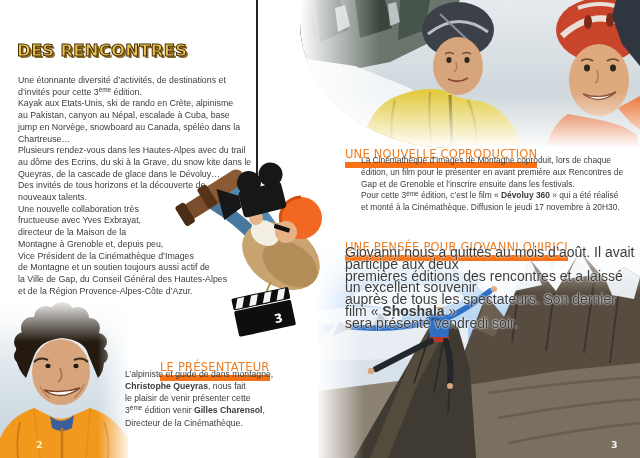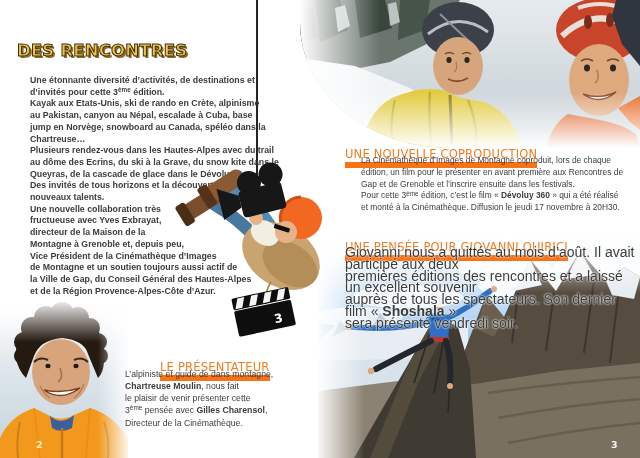--- a/index.html
+++ b/index.html
@@ -18,21 +18,21 @@
   
   .h2{position:absolute;z-index:3;font-family:"DejaVu Sans",sans-serif;font-weight:normal;
       text-transform:uppercase;font-size:11.5px;color:#ee7e21;letter-spacing:.2px;
       border-bottom:6px solid #f97316;padding-bottom:1px;}
   #h-presenter{left:125px;top:350px;margin-left:35px;}
   #h-copro{left:345px;top:137px;}
   #h-giovanni{left:345px;top:230px;text-shadow:0 0 3px #fff,0 0 3px #fff;}
 
   
   .body{position:absolute;z-index:3;color:#3c3c3b;white-space:pre-line;}
-  #intro{left:30px;top:75px;width:282px;font-size:8.8px;line-height:11.7px;font-weight:bold;}
+  #intro{left:18px;top:75px;width:282px;font-size:8.8px;line-height:11.7px;}
   #presenter-body{left:125px;top:368px;width:205px;font-size:8.7px;line-height:12px;}
   #copro-body{left:345px;top:155px;width:293px;font-size:8.4px;line-height:11.8px;margin-left:16px;}
   #gio-body{left:345px;top:247px;width:293px;font-size:14px;line-height:11.8px;
             text-shadow:0 0 2px rgba(255,255,255,.95),0 0 2px rgba(255,255,255,.9);}
   .b{font-weight:bold;text-align:right;}
   .sup{font-size:6.4px;position:relative;top:-2.8px;}
 
   
   .top-photo{position:absolute;left:300px;top:0;width:340px;height:148px;z-index:1;
              border-bottom-left-radius:150px 125px;overflow:hidden;}
@@ -161,23 +161,23 @@
         <path d="M 62,130 L 62,160" stroke="#c87714" stroke-width="2.5"></path>
         <path d="M 20,124 Q 16,140 18,160 M 104,124 Q 110,140 108,160" stroke="#cd7d12" stroke-width="2" fill="none"></path>
         <path d="M 34,110 L 40,160 M 90,110 L 86,160" stroke="#e0870f" stroke-width="1.5" fill="none" opacity=".6"></path>
         <rect width="128" height="44" fill="url(#g-ppfadeT)"></rect>
         <rect x="98" width="30" height="160" fill="url(#g-ppfadeR)"></rect>
       </svg>
     </div>
 
     <h2 class="h2" id="h-presenter">Le présentateur</h2>
     <div class="body" id="presenter-body"><span>L’alpiniste et guide de dans montagne,
-</span><span class="b">Chartreuse Moulin</span><span>, nous fait
+</span><span class="b">Christophe Queyras</span><span>, nous fait
 le plaisir de venir présenter cette
-3</span><span class="sup">ème</span><span> pensée avec </span><span class="b">Gilles Charensol</span><span>,
+3</span><span class="sup">ème</span><span> édition venir </span><span class="b">Gilles Charensol</span><span>,
 Directeur de la Cinémathèque.</span></div>
 
     <span class="pagenum" id="pn2">2</span>
   </div>
 
   <div>
 
     <div class="top-photo">
       <svg viewBox="0 0 340 148" preserveAspectRatio="none" aria-hidden="true">
         <defs>

